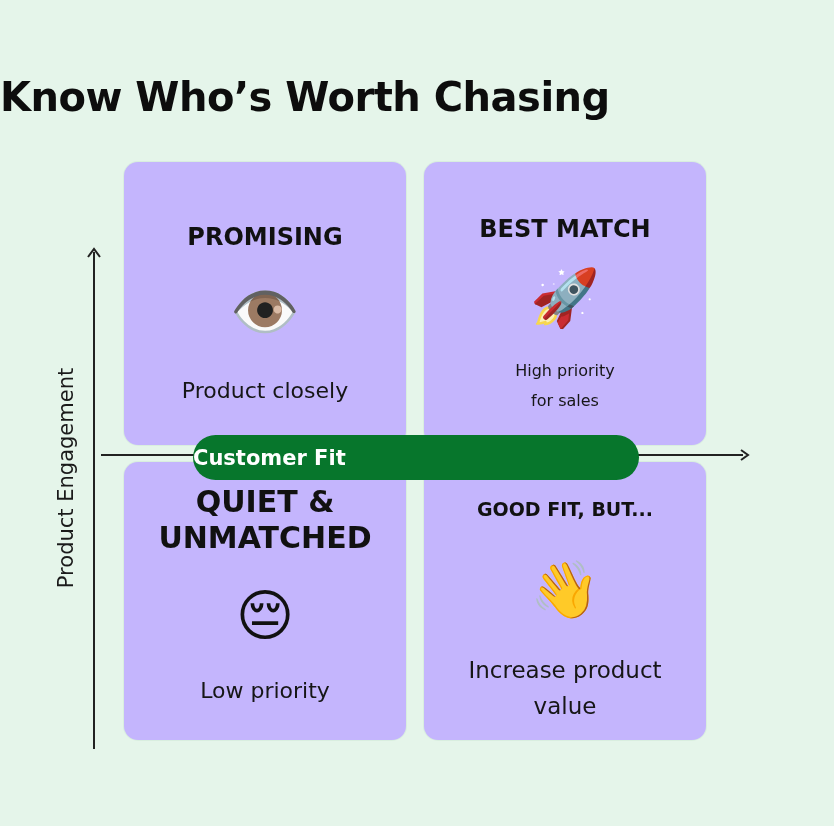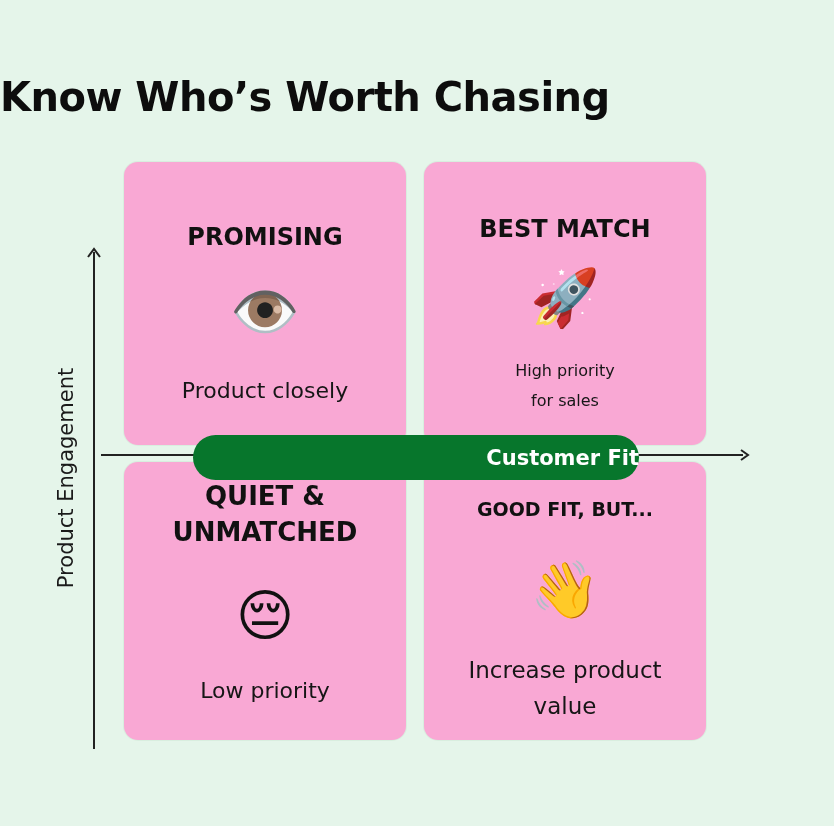--- a/index.html
+++ b/index.html
@@ -12,21 +12,21 @@
     color: #111;
   }
   .title {
     position: absolute; left: 0; width: 834px; top: 74px;
     text-align: left;
     font-size: 40px; font-weight: bold; letter-spacing: -0.5px;
     color: #0d0d0d;
   }
   .card {
     position: absolute;
-    background: #f9a8d4;
+    background: #c4b5fd;
     border-radius: 14px;
     box-shadow: 0 0 0 1px #d9eedf;
     text-align: center;
   }
   .c-tl { left: 124px; top: 162px; width: 282px; height: 283px; }
   .c-tr { left: 424px; top: 162px; width: 282px; height: 283px; }
   .c-bl { left: 124px; top: 462px; width: 282px; height: 278px; }
   .c-br { left: 424px; top: 462px; width: 282px; height: 278px; }
   .heading {
     position: absolute; left: 0; right: 0;
@@ -40,21 +40,21 @@
     position: absolute; left: 0; right: 0;
     font-size: 22px; color: #161616; line-height: 1.4;
   }
   
   .c-tl .heading { top: 60px; font-size: 24px; }
   .c-tl .emoji { top: 122px; }
   .c-tl .desc { top: 214px; }
   .c-tr .heading { top: 52px; font-size: 24px; text-align: center; }
   .c-tr .emoji { top: 108px; }
   .c-tr .desc { top: 194px; font-size: 16px; line-height: 30px; }
-  .c-bl .heading { top: 16px; font-size: 26px; line-height: 36px; }
+  .c-bl .heading { top: 22px; font-size: 30px; line-height: 36px; }
   .c-bl .emoji { top: 126px; }
   .c-bl .desc { top: 214px; }
   .c-br .heading { top: 36px; font-size: 19px; }
   .c-br .emoji { top: 100px; }
   .c-br .desc { top: 190px; font-size: 23px; line-height: 36px; }
 
   .axis-y {
     position: absolute; left: 93px; top: 252px; width: 2px; height: 497px;
     background: #222;
   }
@@ -72,21 +72,21 @@
     position: absolute; left: 66px; top: 478px;
     transform: translate(-50%, -50%) rotate(-90deg);
     white-space: nowrap;
     font-size: 21px; color: #1a1a1a;
   }
   .pill {
     position: absolute; left: 193px; top: 435px; width: 446px; height: 45px;
     background: #07762c;
     border-radius: 23px;
     color: #fff; font-weight: bold; font-size: 21px;
-    display: flex; align-items: center; justify-content: flex-end;
+    display: flex; align-items: center; justify-content: flex-start;
   }
 </style>
 </head>
 <body>
 
 <div class="title">Know Who’s Worth Chasing</div>
 
 <div class="axis-y"></div>
 <svg class="arrow-up" viewBox="0 0 16 12">
   <polyline points="2,10 8,2 14,10" fill="none" stroke="#222" stroke-width="2"></polyline>

